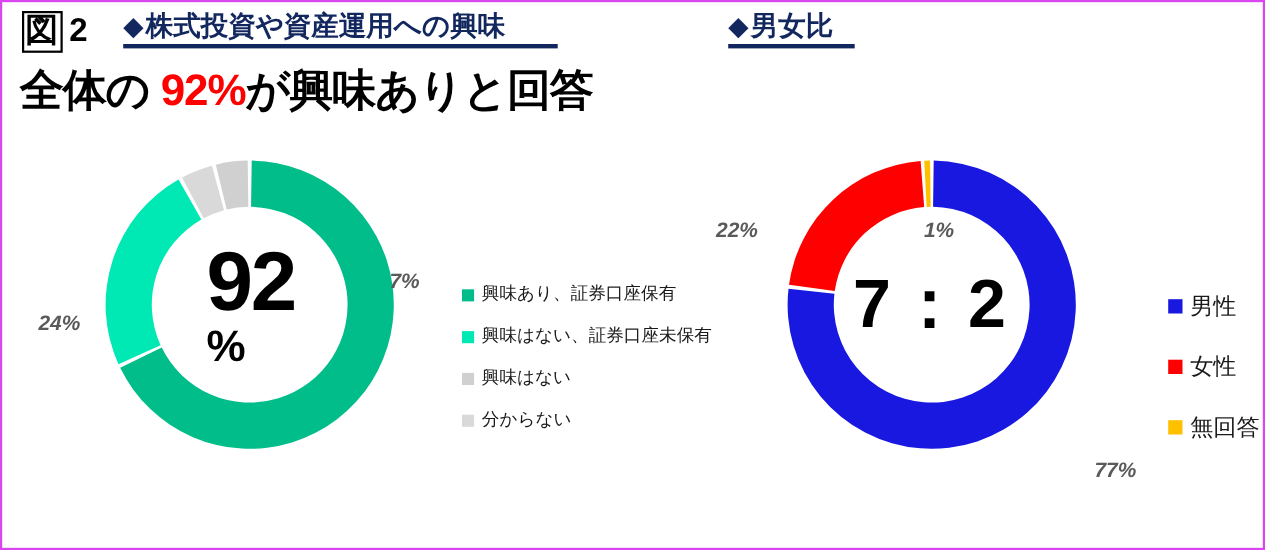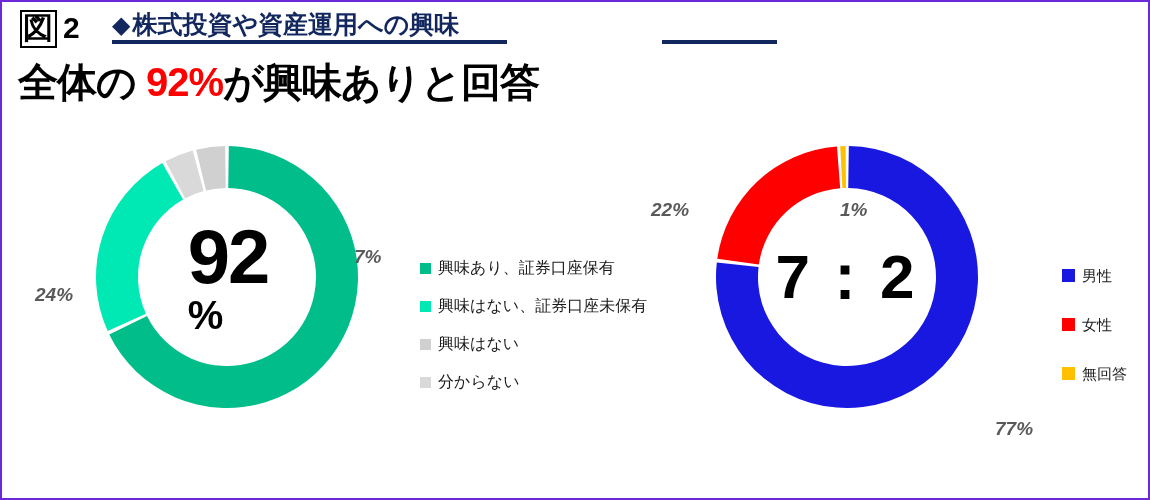--- a/index.html
+++ b/index.html
@@ -8,21 +8,21 @@
     background: #ffffff;
   }
   body {
     font-family: "Liberation Sans", "DejaVu Sans", sans-serif;
   }
   #page {
     position: relative;
     width: 1150px;
     height: 500px;
     background: #ffffff;
-    border: 2px solid #6d28d9;
+    border: 2px solid #d946ef;
     box-sizing: border-box;
     overflow: hidden;
   }
 
   
   .fig-badge {
     position: absolute;
     left: 18px;
     top: 8px;
     font-size: 30px;
@@ -148,40 +148,43 @@
     margin-right: 7px;
   }
   .legend-label {
     font-size: 16px;
     color: #1a1a1a;
     white-space: nowrap;
     line-height: 1;
   }
   .legend-right .legend-row { margin-bottom: 34px; }
   .legend-right .legend-swatch { width: 13px; height: 13px; }
-  .legend-right .legend-label { font-size: 15px; }
+  .legend-right .legend-label { font-size: 21px; }
 </style>
 </head>
 <body>
 
 <div id="page">
 
   <div class="fig-badge">
     <span class="boxed">図</span><span class="num">2</span>
   </div>
 
   <div class="section-head head-left">
     <span class="diamond">◆</span><span>株式投資や資産運用への興味</span>
   </div>
   <div class="head-rule rule-left"></div>
 
   <div class="headline headline-left">
     <span>全体の </span><span class="hl">92%</span><span>が興味ありと回答</span>
   </div>
 
+  <div class="section-head head-right">
+    <span class="diamond">◆</span><span>男女比</span>
+  </div>
   <div class="head-rule rule-right"></div>
 
 
   <div class="donut-wrap" id="donut-left-wrap" style="left:92px; top:142px; width:266px; height:266px;">
     <svg id="donut-left" width="266" height="266" viewBox="0 0 266 266">
         <path d="M 134.82904562442803 2.012769354781142 A 131 131 0 1 1 15.257979934809114 190.42662022936912 L 53.00732987937414 172.01503206422788 A 89 89 0 1 0 134.24263405018394 44.00867536317192 Z" fill="#00bd8a"></path>
         <path d="M 13.70044043439077 187.1166803070149 A 131 131 0 0 1 68.29361547746565 19.09616423481637 L 89.03917387400338 55.61495127403555 A 89 89 0 0 0 51.94915418825022 169.76629425438418 Z" fill="#00e9b4"></path>
         <path d="M 71.4992252750483 17.333865335480567 A 131 131 0 0 1 98.65321759804654 6.582839224127255 L 109.66516310096291 47.11353199196431 A 89 89 0 0 0 91.21703091205572 54.41766423555549 Z" fill="#d9d9d9"></path>
         <path d="M 102.19638318356064 5.673108924210467 A 131 131 0 0 1 131.17095437557182 2.012769354781142 L 131.75736594981598 44.00867536317192 A 89 89 0 0 0 112.07235193386944 46.49547094850941 Z" fill="#d0d0d0"></path>
       </svg>

